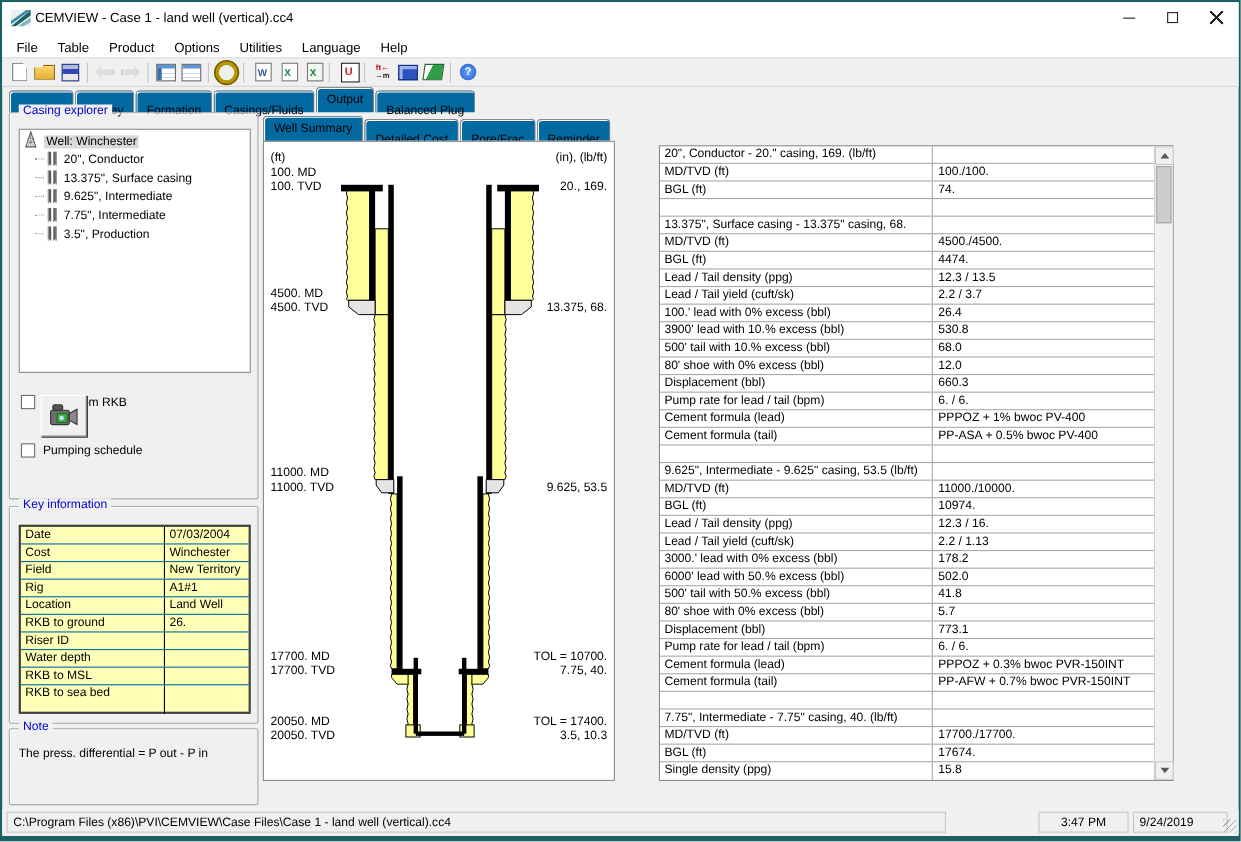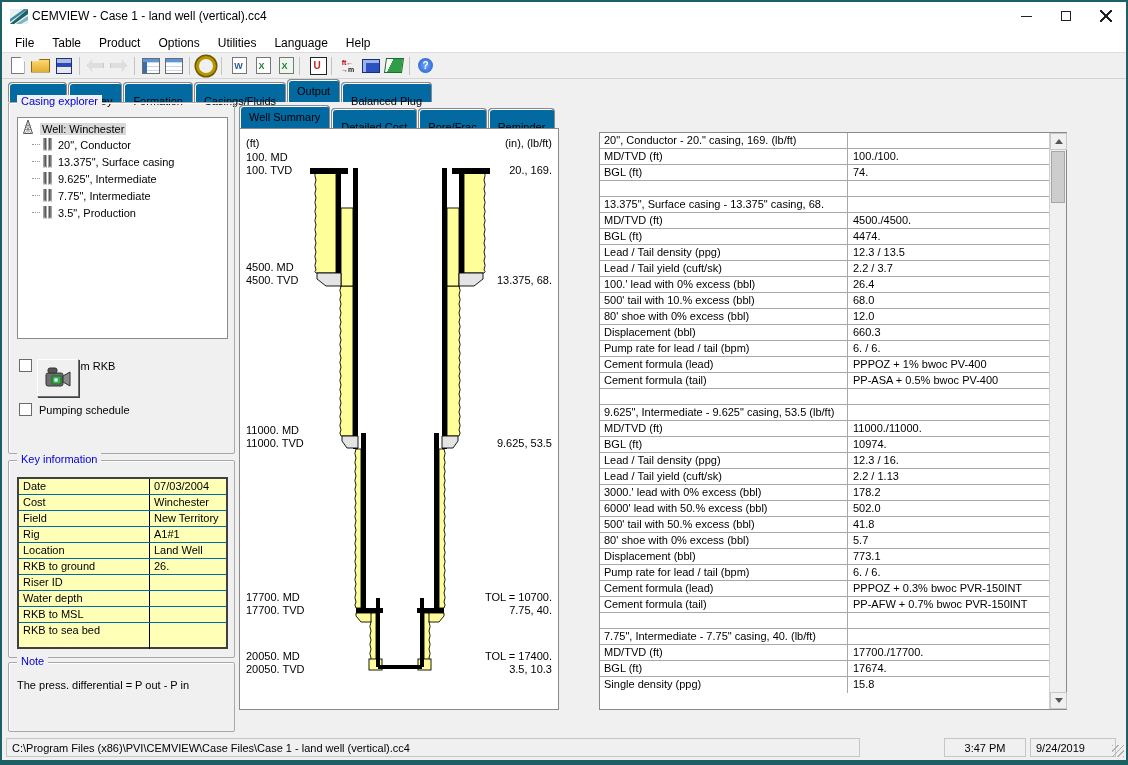--- a/index.html
+++ b/index.html
@@ -448,20 +448,24 @@
         <div class="orow">
           <span class="ol">Lead  / Tail yield  (cuft/sk)</span>
           <span class="ov">2.2 / 3.7</span>
         </div>
 
         <div class="orow">
           <span class="ol">100.' lead with 0% excess (bbl)</span>
           <span class="ov">26.4</span>
         </div>
 
+        <div class="orow">
+          <span class="ol">3900' lead with 10.% excess (bbl)</span>
+          <span class="ov">530.8</span>
+        </div>
 
         <div class="orow">
           <span class="ol">500' tail with 10.% excess (bbl)</span>
           <span class="ov">68.0</span>
         </div>
 
         <div class="orow">
           <span class="ol">80' shoe with 0% excess (bbl)</span>
           <span class="ov">12.0</span>
         </div>
@@ -491,21 +495,21 @@
           <span class="ov"></span>
         </div>
 
         <div class="orow">
           <span class="ol">9.625", Intermediate - 9.625" casing, 53.5 (lb/ft)</span>
           <span class="ov"></span>
         </div>
 
         <div class="orow">
           <span class="ol">MD/TVD (ft)</span>
-          <span class="ov">11000./11000.</span>
+          <span class="ov">11000./10000.</span>
         </div>
 
         <div class="orow">
           <span class="ol">BGL (ft)</span>
           <span class="ov">10974.</span>
         </div>
 
         <div class="orow">
           <span class="ol">Lead  / Tail density (ppg)</span>
           <span class="ov">12.3 / 16.</span>

